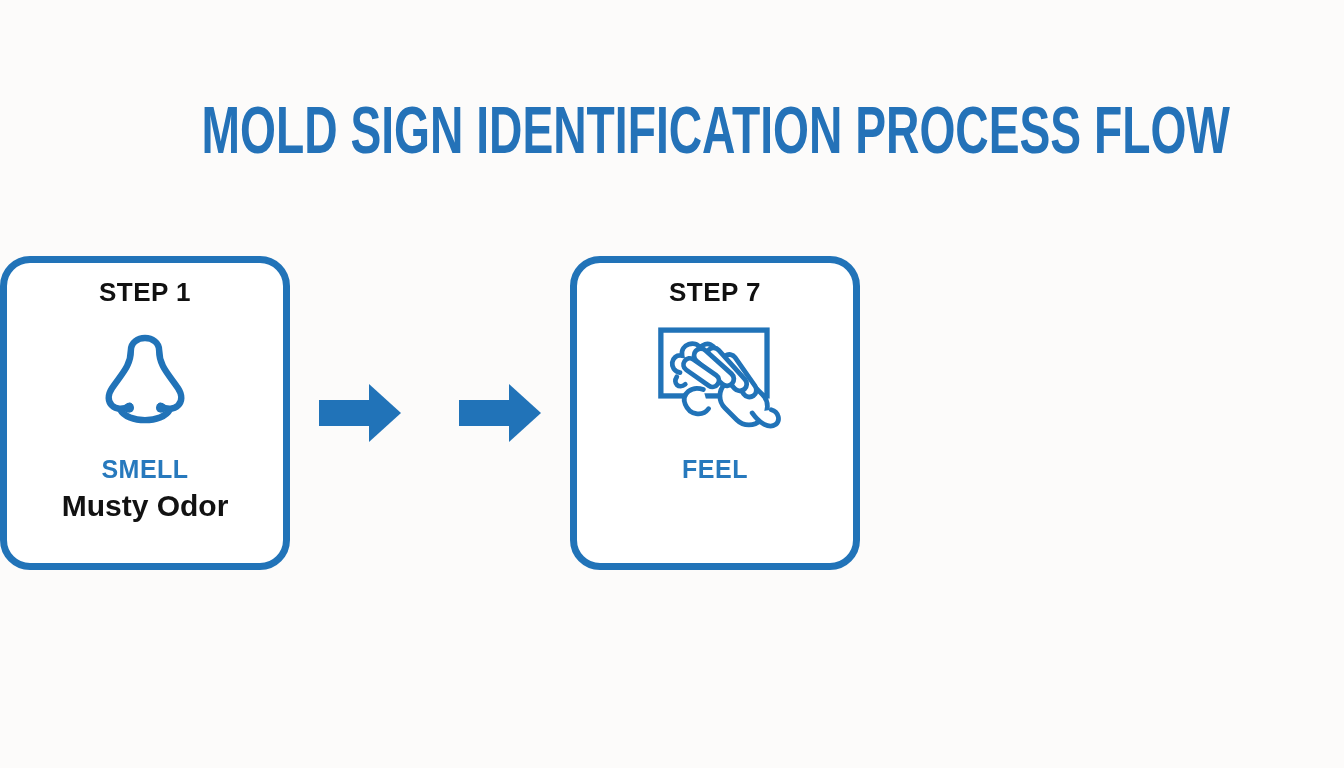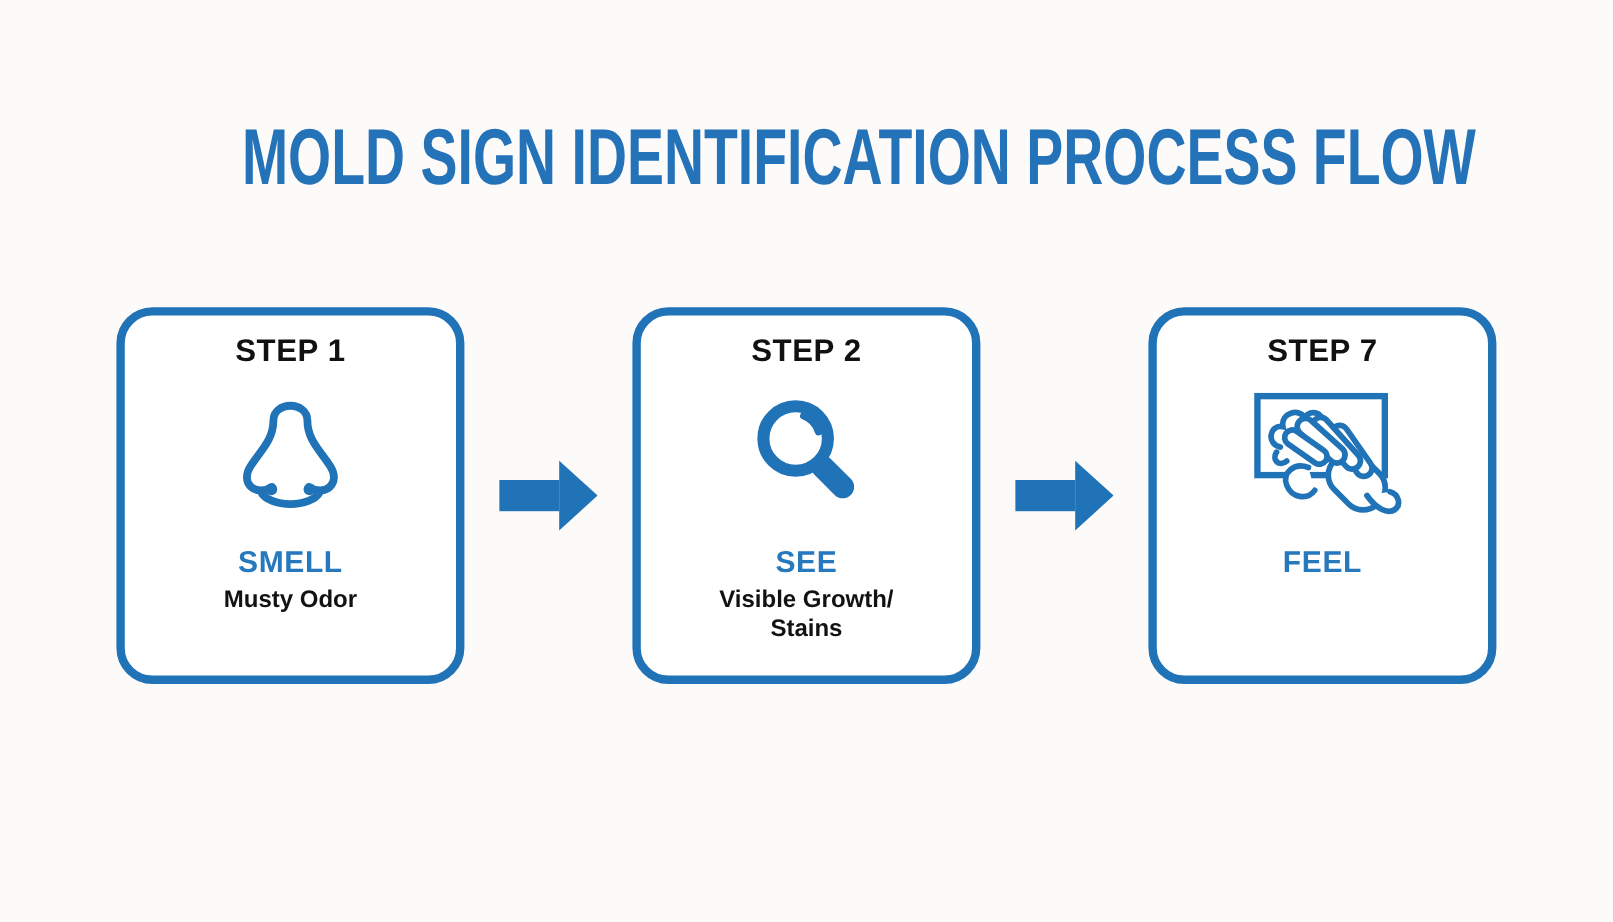--- a/index.html
+++ b/index.html
@@ -20,21 +20,20 @@
     font-weight: bold;
     color: #2472b8;
     white-space: nowrap;
     transform: scaleX(0.70);
     transform-origin: 50% 50%;
     letter-spacing: 0px;
   }
   .flow-row {
     margin-top: 88px;
     display: flex;
-    justify-content: center;
     align-items: stretch;
   }
   .step-card {
     width: 290px;
     height: 314px;
     background: #ffffff;
     border: 7px solid #2173b8;
     border-radius: 30px;
     display: flex;
     flex-direction: column;
@@ -55,21 +54,21 @@
   }
   .sense-label {
     font-size: 25px;
     font-weight: bold;
     color: #2779bd;
     letter-spacing: 0.5px;
     line-height: 1.1;
   }
   .desc-label {
     margin-top: 4px;
-    font-size: 20px;
+    font-size: 30px;
     font-weight: bold;
     color: #121212;
     text-align: center;
     line-height: 1.2;
     white-space: pre-line;
   }
   .connector {
     width: 140px;
     display: flex;
     align-items: center;
@@ -104,35 +103,20 @@
 
     <div class="connector">
       <span>
         <svg width="82" height="62" viewBox="0 0 82 62">
           <rect x="0" y="18" width="50" height="26" fill="#2173b8"></rect>
           <polygon points="50,2 82,31 50,60" fill="#2173b8"></polygon>
         </svg>
       </span>
     </div>
 
-    <div class="step-card">
-      <div class="step-label">STEP 2</div>
-      <div class="icon-area">
-        <span>
-          <svg width="112" height="112" viewBox="0 0 100 100" fill="none">
-            <circle cx="42" cy="37" r="24" stroke="#2173b8" stroke-width="9" fill="none"></circle>
-            <path d="M48,20 A18,18 0 0 1 59,32" stroke="#2173b8" stroke-width="5.5" stroke-linecap="round" fill="none"></path>
-            <line x1="62" y1="58" x2="77" y2="73" stroke="#2173b8" stroke-width="17" stroke-linecap="round"></line>
-          </svg>
-        </span>
-      </div>
-      <div class="sense-label">SEE</div>
-      <div class="desc-label">Visible Growth/
-Stains</div>
-    </div>
 
     <div class="connector">
       <span>
         <svg width="82" height="62" viewBox="0 0 82 62">
           <rect x="0" y="18" width="50" height="26" fill="#2173b8"></rect>
           <polygon points="50,2 82,31 50,60" fill="#2173b8"></polygon>
         </svg>
       </span>
     </div>
 

